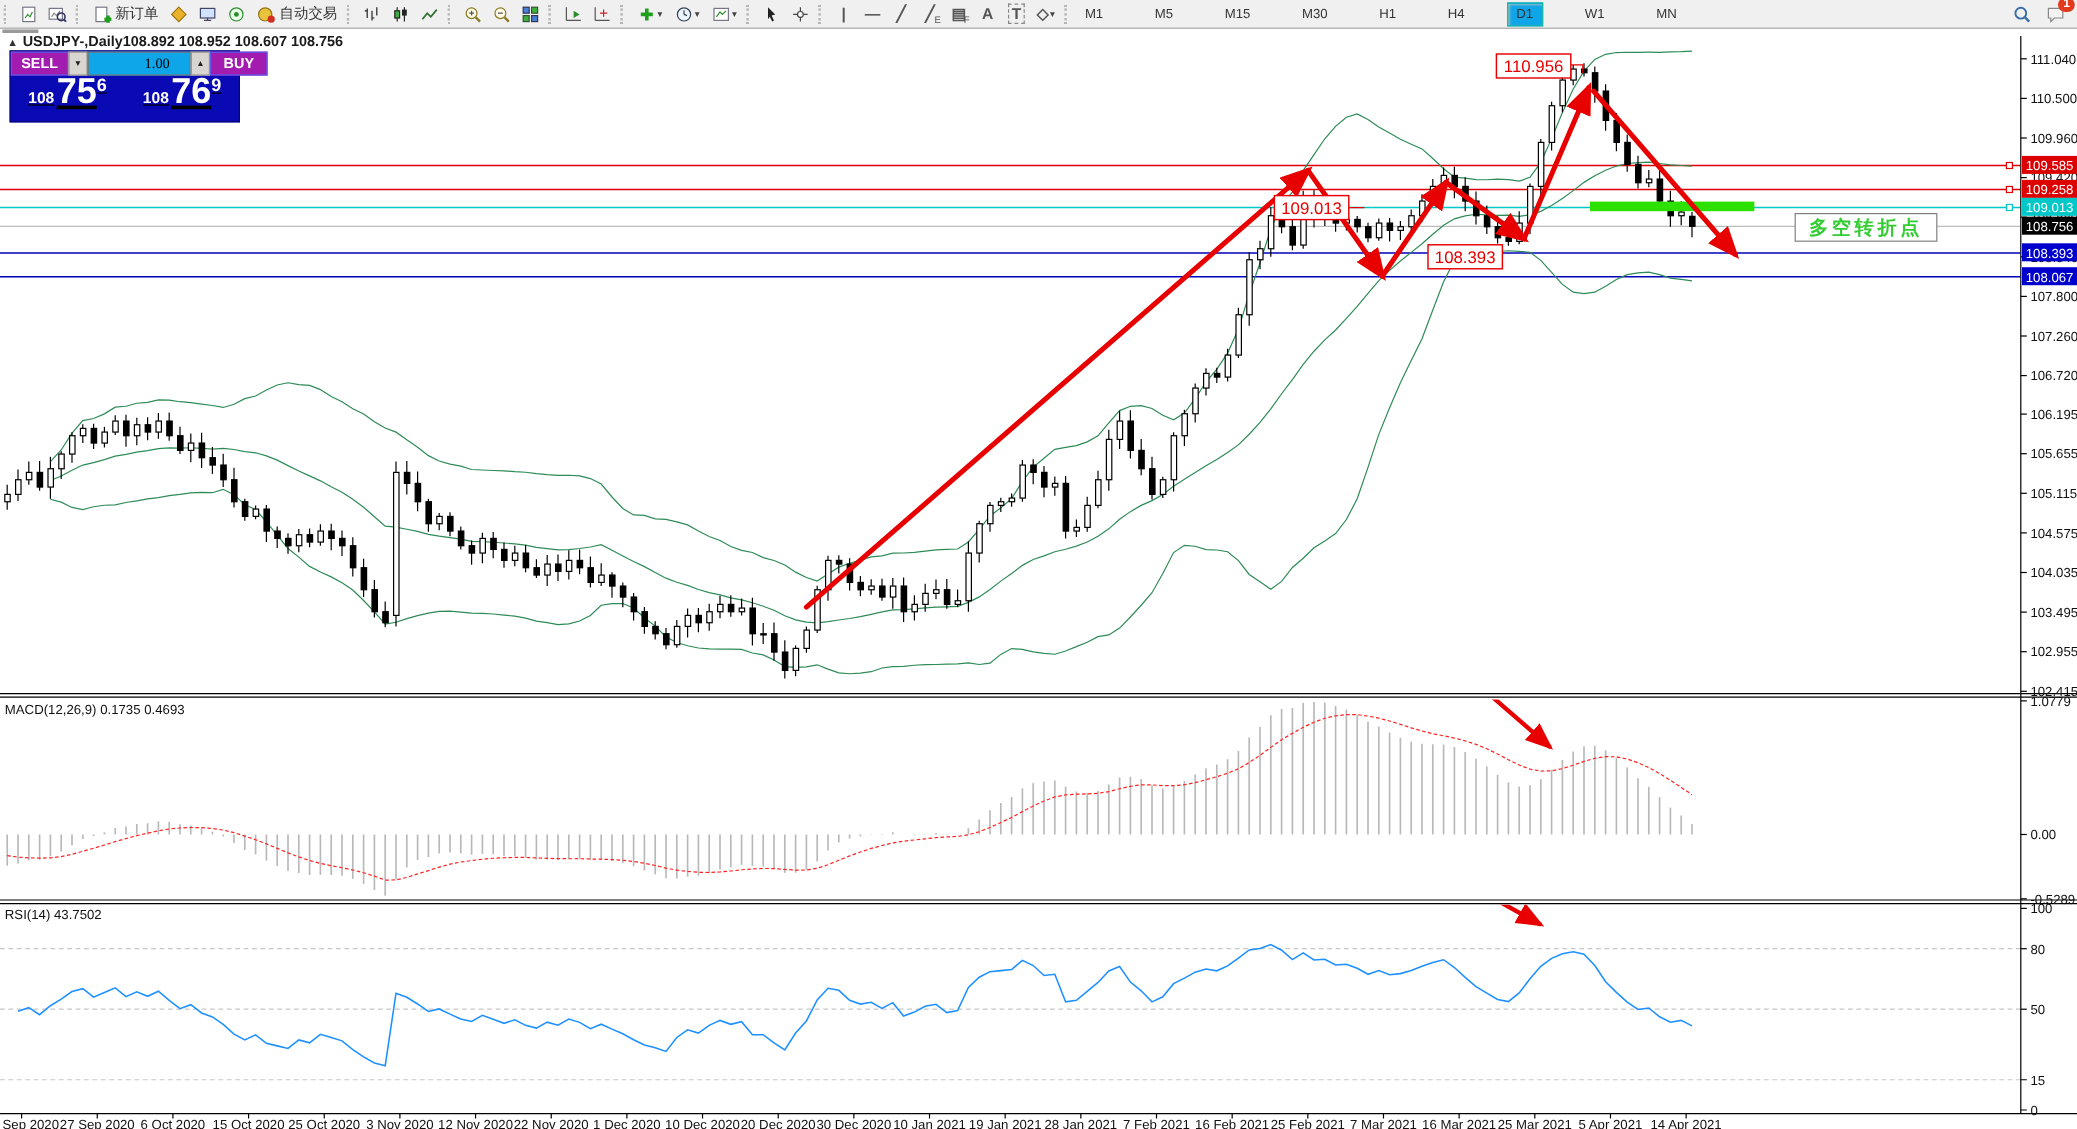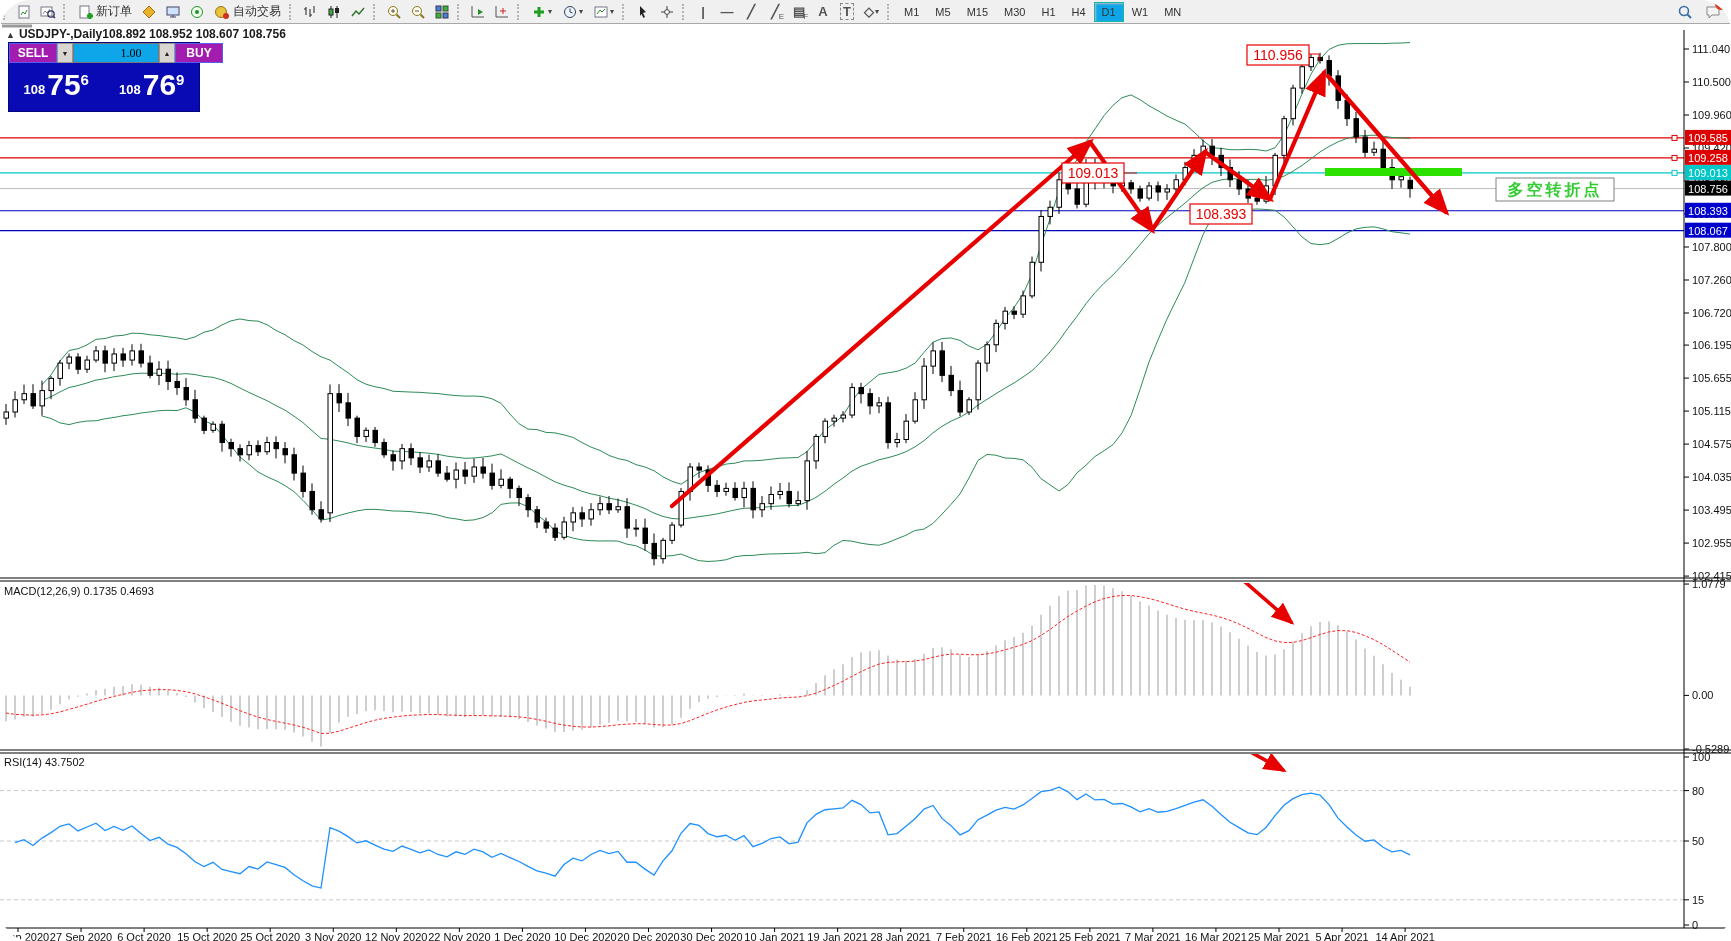--- a/index.html
+++ b/index.html
@@ -1,16 +1,16 @@
 <!DOCTYPE html>
 <html><head>
 <meta charset="utf-8">
 <style>
   html,body{margin:0;padding:0;background:#fff;font-family:"Liberation Sans",sans-serif;}
-  #app{position:relative;width:1731px;height:941px;overflow:hidden;background:#fff;border-radius:31px;}
+  #app{position:relative;width:1731px;height:941px;overflow:hidden;background:#fff;}
 
   
   #toolbar{position:absolute;left:0;top:0;width:1731px;height:23px;background:#f0f0f0;
     border-bottom:1px solid #a8a8a8;display:flex;align-items:center;z-index:30;}
   .grip{width:4px;height:16px;margin:0 3px;border-left:2px dotted #b5b5b5;}
   .tbtn{width:22px;height:20px;display:flex;align-items:center;justify-content:center;
     border:1px solid transparent;border-radius:2px;position:relative;flex:0 0 auto;}
   .tbtn svg{display:block;}
   .tbtn.wide{width:auto;padding:0 4px;}
   .tbtn .cap{font-size:12px;color:#333;margin-left:3px;}
@@ -32,21 +32,21 @@
   
   #trade-panel{position:absolute;left:8px;top:42px;width:190px;z-index:10;background:#0a0ab4;
     border:1px solid #05057a;}
   .tp-row1{display:flex;height:20px;align-items:stretch;}
   .tp-btn{flex:0 0 46px;background:#a21caf;color:#fff;font-size:12px;font-weight:bold;
     display:flex;align-items:center;justify-content:center;border:1px solid #5a5aee;}
   .tp-spin{flex:0 0 14px;background:#d9d6d2;border:1px solid #9a9792;display:flex;
     align-items:center;justify-content:center;font-size:7px;color:#222;}
   .tp-vol{flex:1 1 auto;background:#0ea5e9;border:1px solid #777;font-size:12px;
     text-align:center;font-family:Liberation Serif, serif;width:50px;padding-left:32px;}
-  .tp-row2{display:flex;height:48px;align-items:center;}
+  .tp-row2{display:flex;height:38px;align-items:flex-start;text-decoration:underline;}
   .tp-price{flex:1 1 50%;display:flex;align-items:flex-end;justify-content:center;
     color:#fff;padding-bottom:3px;}
   .tp-price .small{font-size:13px;font-weight:bold;margin-right:2px;line-height:1.5;}
   .tp-price .big{font-size:30px;font-weight:bold;line-height:.95;}
   .tp-price .sup{font-size:15px;font-weight:bold;position:relative;top:-12px;}
   .tp-div{width:1px;background:#4646e0;}
 </style>
 </head>
 <body>
 <div id="app">
@@ -262,21 +262,21 @@
         <span class="glyph">A</span>
       </div>
     <div class="tbtn">
         <span class="glyph" style="border:1px dashed #888;padding:0 2px;">T</span>
       </div>
     <div class="tbtn wide">
         <span class="glyph">◇</span>
         <span class="caret">▾</span>
       </div>
     <div class="grip"></div>
-    <div id="tf-group" style="display:flex;align-items:center;">
+    <div id="tf-group" style="display:flex;align-items:center;gap:27px;">
         <div class="tfbtn">M1</div>
         <div class="tfbtn">M5</div>
         <div class="tfbtn">M15</div>
         <div class="tfbtn">M30</div>
         <div class="tfbtn">H1</div>
         <div class="tfbtn">H4</div>
         <div class="tfbtn active">D1</div>
         <div class="tfbtn">W1</div>
         <div class="tfbtn">MN</div>
       </div>

